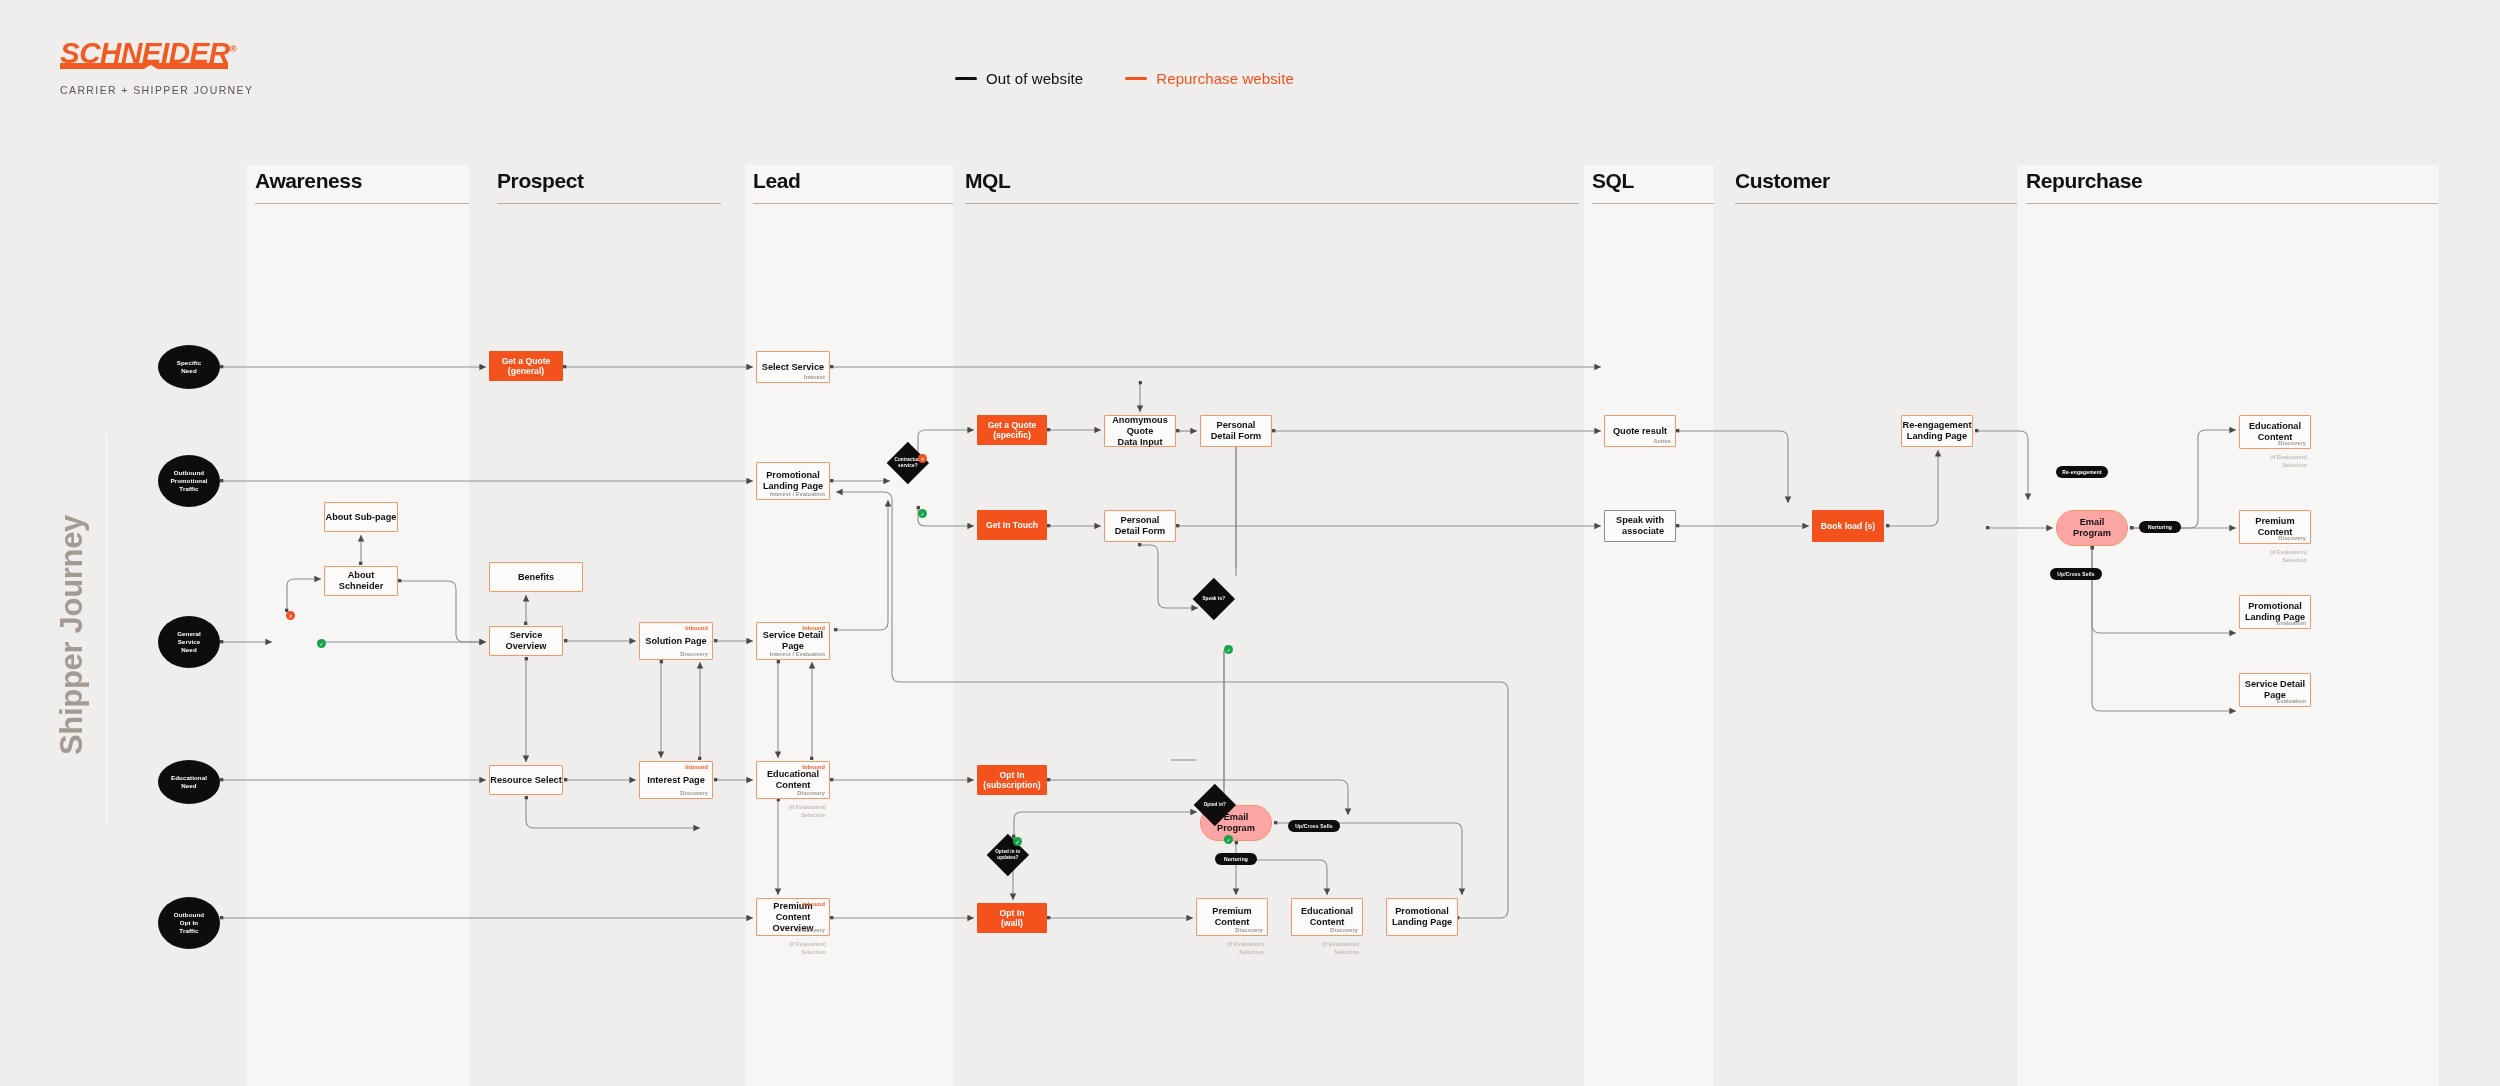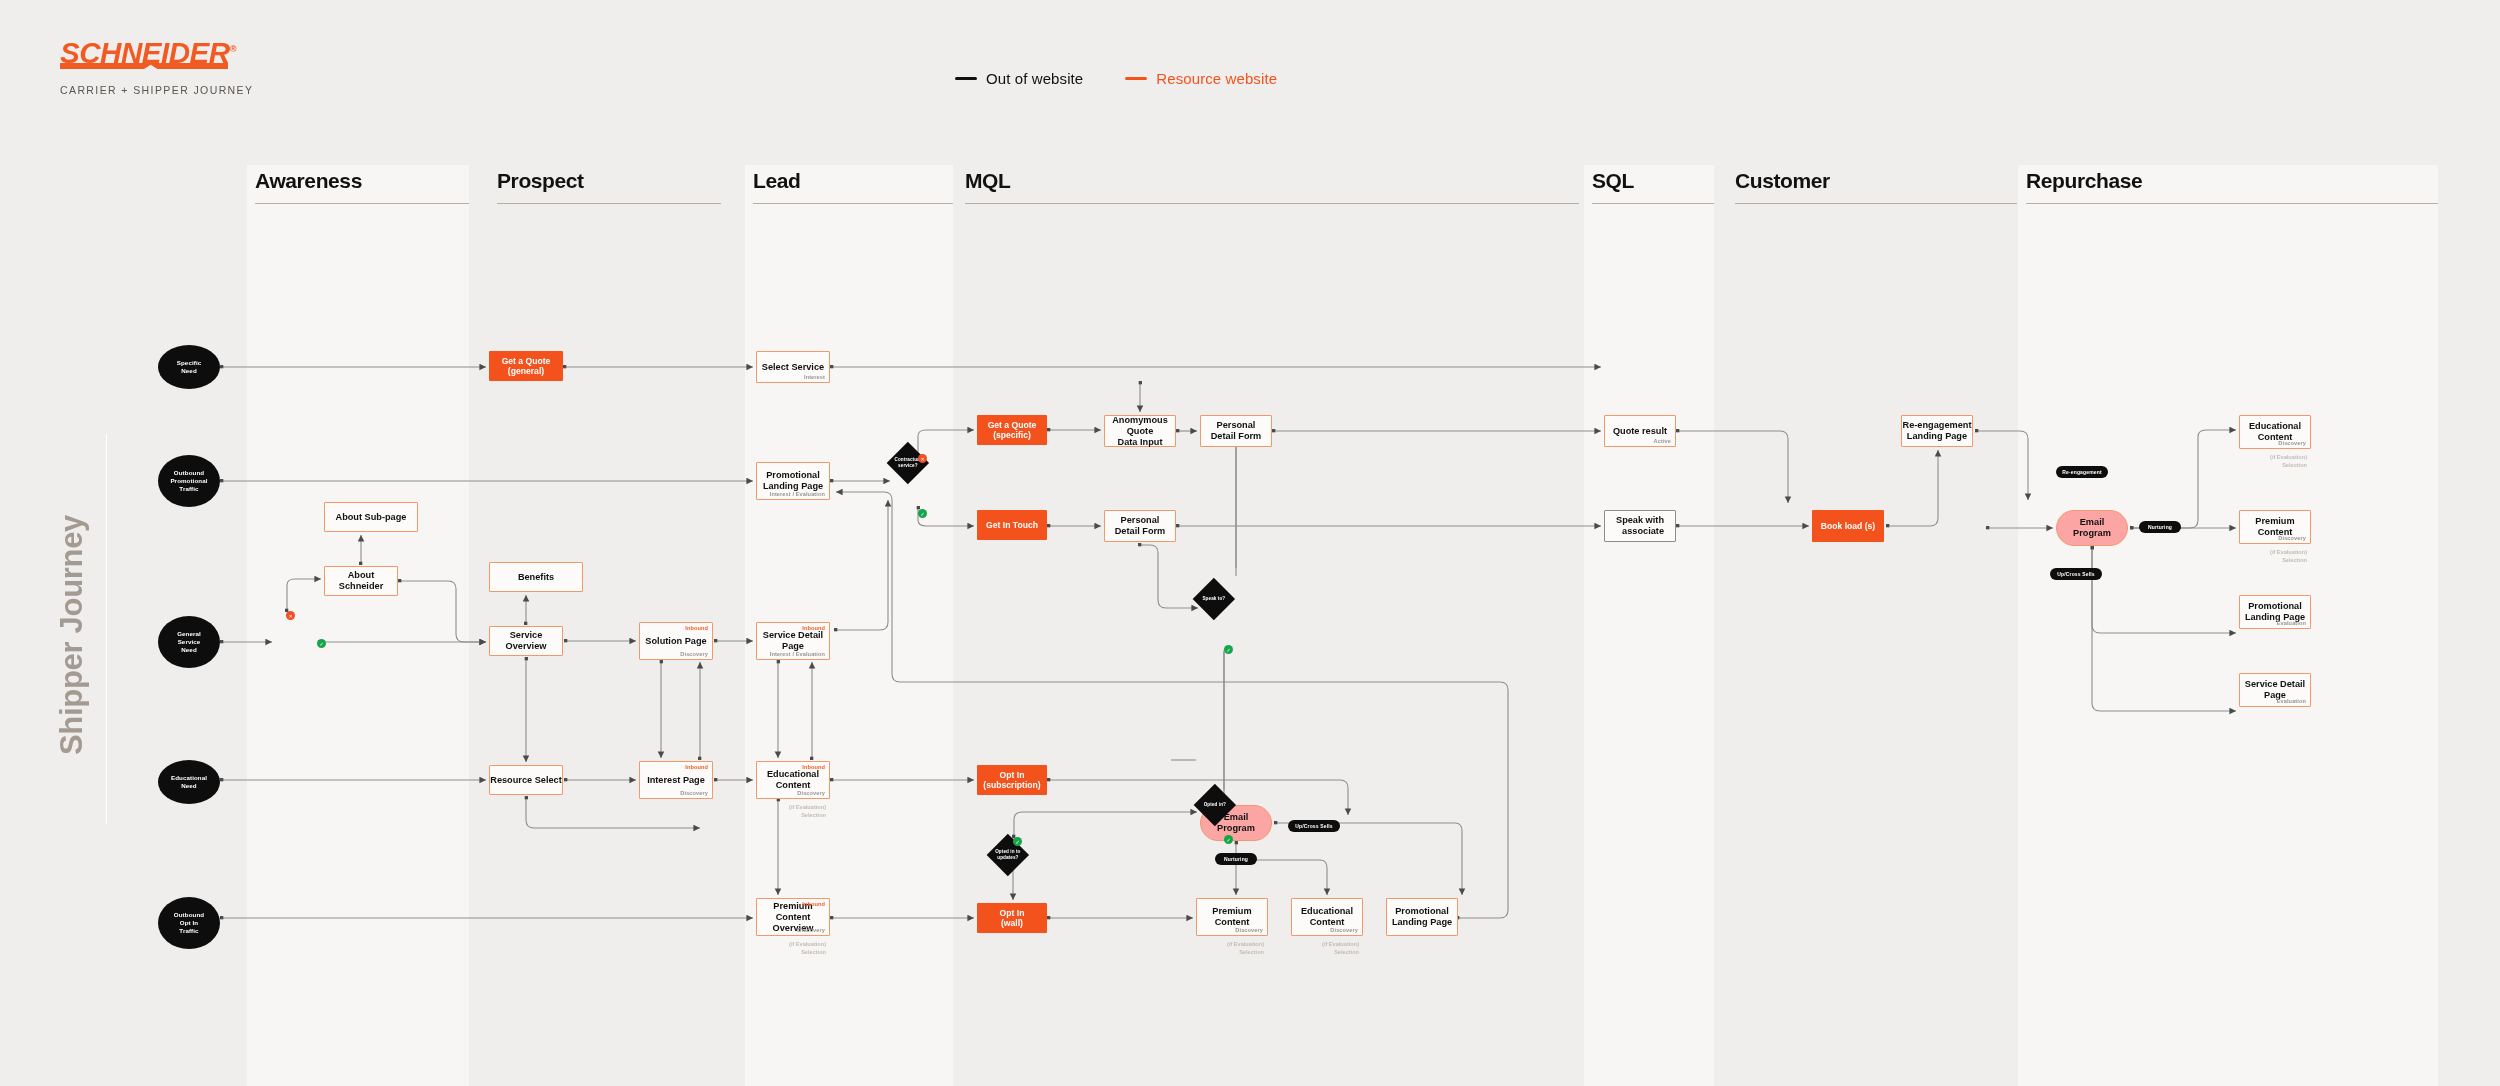--- a/index.html
+++ b/index.html
@@ -101,21 +101,21 @@
     <div class="brand-sub">CARRIER + SHIPPER JOURNEY</div>
   </div>
 
   <div class="legend">
     <div class="legend-item">
       <span class="legend-swatch" style="background:#111111"></span>
       <span class="legend-label" style="color:#111111">Out of website</span>
     </div>
     <div class="legend-item">
       <span class="legend-swatch" style="background:#f4521c"></span>
-      <span class="legend-label" style="color:#f4521c">Resource website</span>
+      <span class="legend-label" style="color:#f4521c">Repurchase website</span>
     </div>
   </div>
 
   <div class="side-rule"></div>
   <div class="side-label">Shipper Journey</div>
 
   <div id="bands">
       <div class="band" style="left: 247px; width: 222px;"></div>
       <div class="band" style="left: 745px; width: 208px;"></div>
       <div class="band" style="left: 1584px; width: 130px;"></div>
@@ -295,21 +295,21 @@
       </div>
       <div class="node ellipse" style="left: 158px; top: 897px; width: 62px; height: 52px;">
         <div class="ttl">
           <div>Outbound</div>
           <div>Opt In</div>
           <div>Traffic</div>
         </div>
       </div>
     </div>
   <div id="node-layer">
-      <div class="node box" style="left: 324px; top: 502px; width: 94px; height: 30px; position: absolute;">
+      <div class="node box" style="left: 324px; top: 502px; width: 74px; height: 30px; position: absolute;">
         <div class="ttl">
           <div>About Sub-page</div>
         </div>
       </div>
       <div class="node box" style="left: 324px; top: 566px; width: 74px; height: 30px; position: absolute;">
         <div class="ttl">
           <div>About Schneider</div>
         </div>
       </div>
       <div class="node cta" style="left: 489px; top: 351px; width: 74px; height: 30px; position: absolute;">

